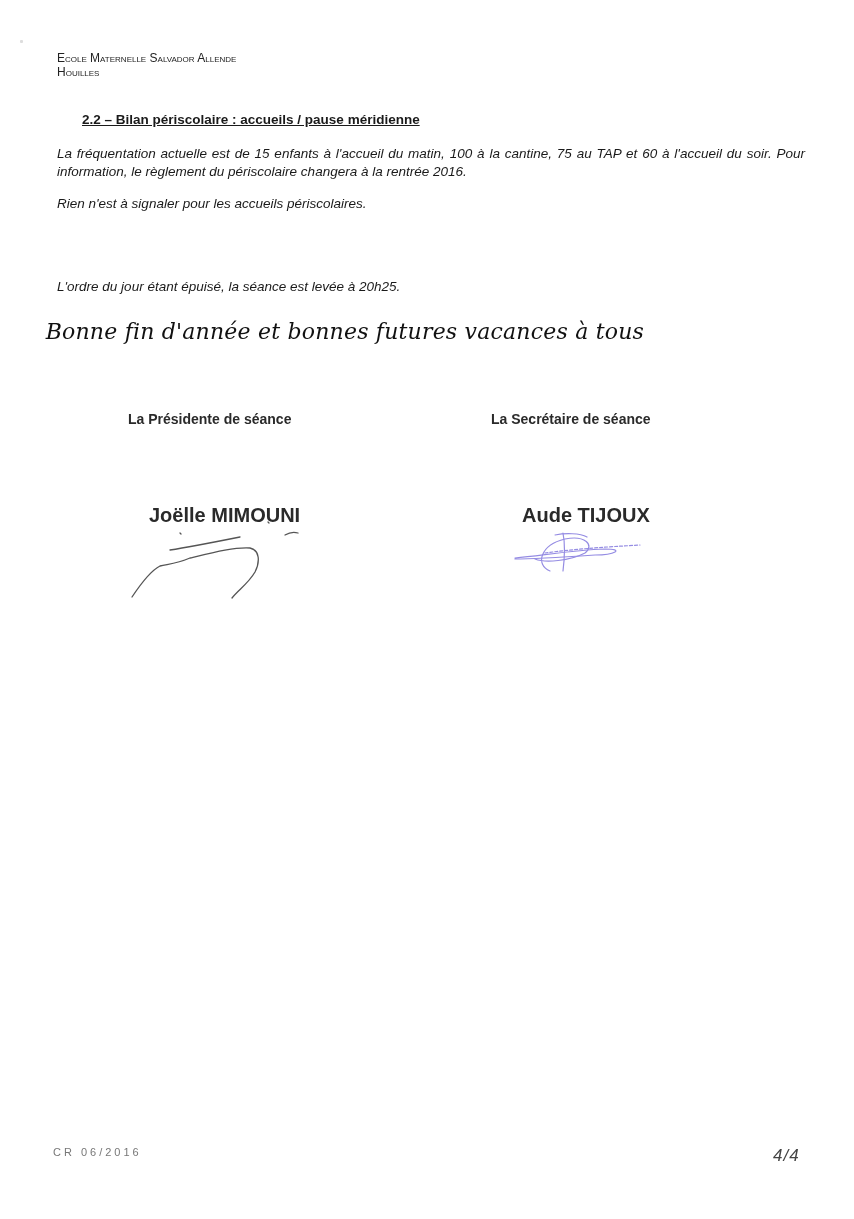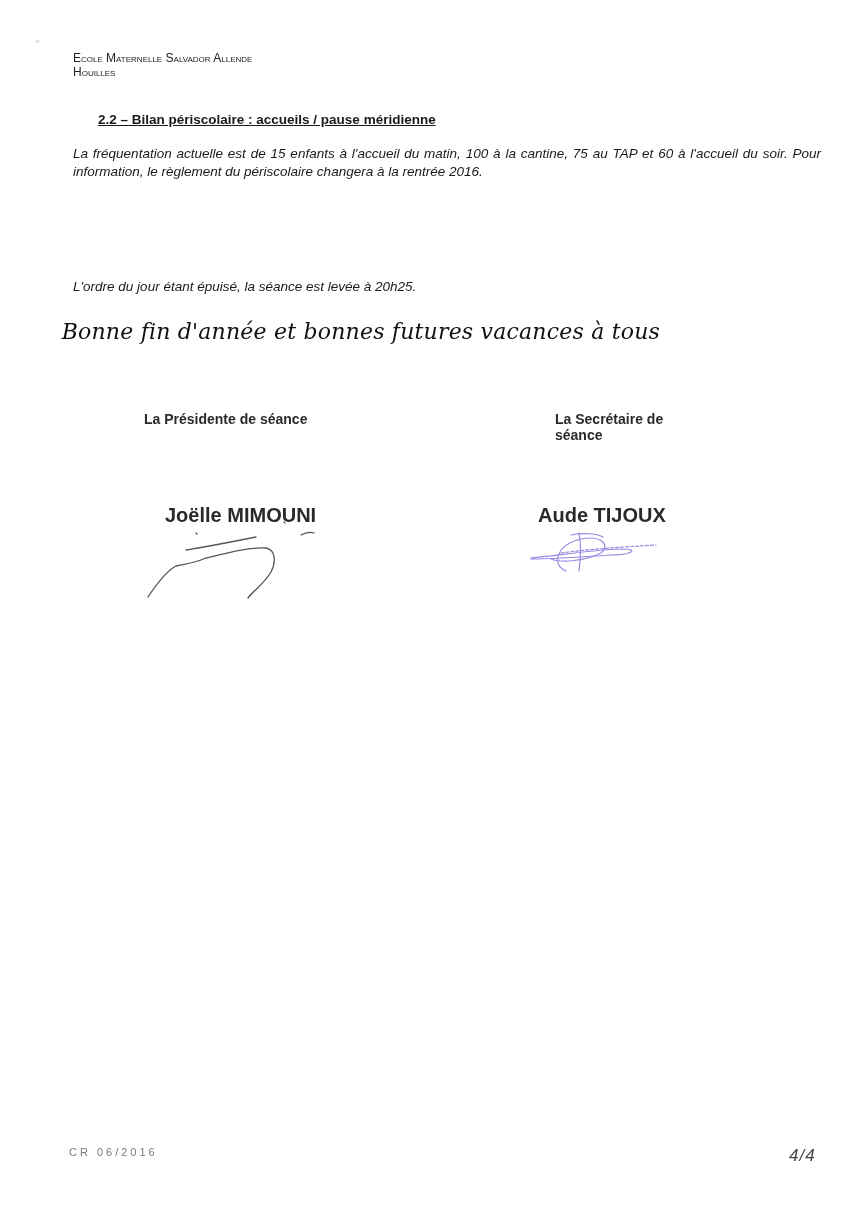--- a/index.html
+++ b/index.html
@@ -10,21 +10,21 @@
     body {
       width: 854px;
       height: 1219px;
       position: relative;
       overflow: hidden;
       font-family: "Liberation Sans", "DejaVu Sans", sans-serif;
       color: #1a1a1a;
     }
     .page {
       position: absolute;
-      left: 16px; top: 0;
+      left: 0; top: 0;
       width: 692px; height: 1219px;
     }
     .header {
       position: absolute;
       left: 57px;
       top: 51px;
       font-size: 11px;
       line-height: 14px;
       color: #222;
     }
@@ -63,21 +63,21 @@
       text-align: center;
     }
     .role {
       position: absolute;
       top: 411px;
       font-size: 14px;
       font-weight: bold;
       color: #2a2a2a;
     }
     .role-left { left: 128px; }
-    .role-right { left: 491px; margin-left: 48px; }
+    .role-right { left: 491px; }
     .name {
       position: absolute;
       top: 504px;
       font-size: 20px;
       font-weight: bold;
       color: #2a2a2a;
     }
     .name-left { left: 149px; }
     .name-right { left: 522px; }
     .sig {
@@ -116,20 +116,21 @@
   <div class="speck" style="left:20px;top:40px;width:3px;height:3px;"></div>
 
   <div class="header">
     <div style="font-variant: small-caps; font-size:12px;">Ecole Maternelle Salvador Allende</div>
     <div style="font-variant: small-caps; font-size:12px;">Houilles</div>
   </div>
 
   <div class="section-title">2.2 – Bilan périscolaire : accueils / pause méridienne</div>
 
   <div class="para p1">La fréquentation actuelle est de 15 enfants à l'accueil du matin, 100 à la cantine, 75 au TAP et 60 à l'accueil du soir. Pour information, le règlement du périscolaire changera à la rentrée 2016.</div>
+  <div class="para p2">Rien n'est à signaler pour les accueils périscolaires.</div>
 
   <div class="para p3">L'ordre du jour étant épuisé, la séance est levée à 20h25.</div>
 
   <div class="closing">Bonne fin d'année et bonnes futures vacances à tous</div>
 
   <div class="role role-left">La Présidente de séance</div>
   <div class="role role-right">La Secrétaire de séance</div>
 
   <div class="name name-left">Joëlle MIMOUNI</div>
   <div class="name name-right">Aude TIJOUX</div>

